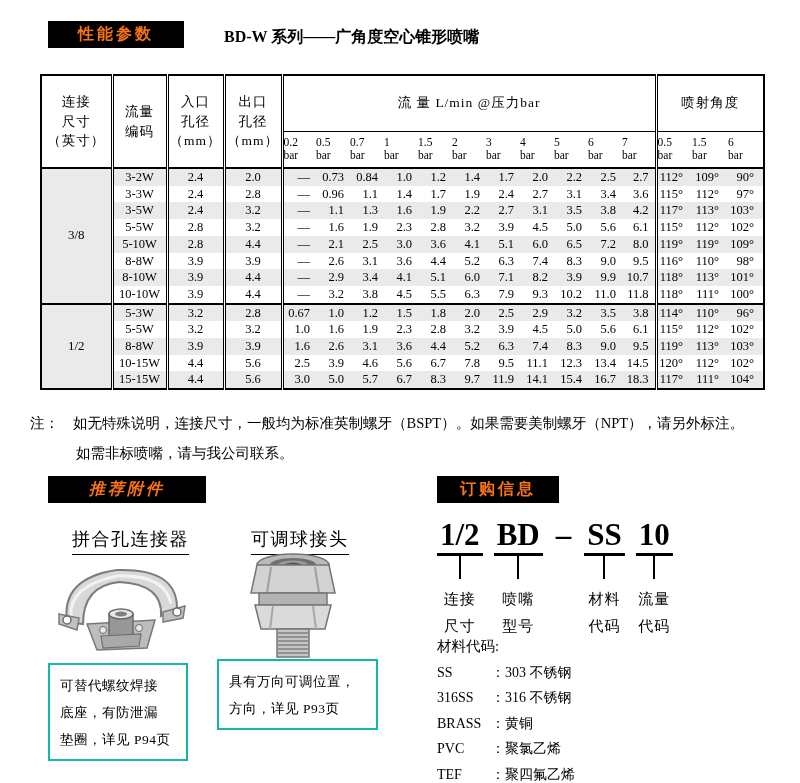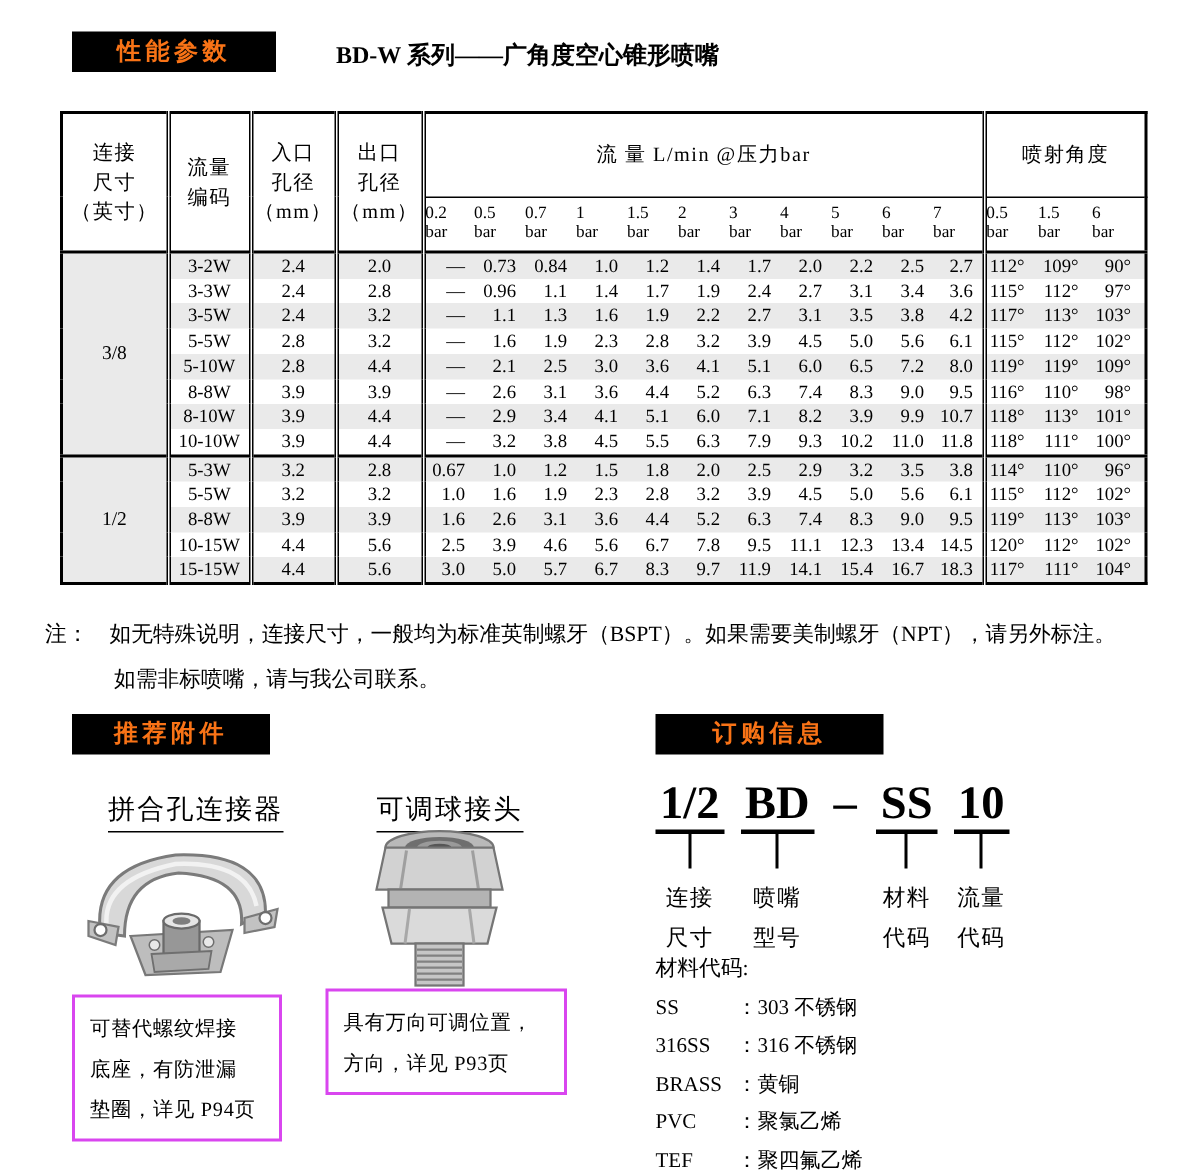--- a/index.html
+++ b/index.html
@@ -9,22 +9,22 @@
     font-family:"Liberation Serif","DejaVu Serif",serif; color:#000; overflow:hidden;
   }
   
   .sec-badge {
     position:absolute; background:#000; color:#f97316;
     font-family:"Liberation Sans","DejaVu Sans",sans-serif; font-weight:bold;
     font-size:16px; letter-spacing:3px;
     display:flex; align-items:center; justify-content:center;
   }
   #badge-perf  { left:48px;  top:21px;  width:136px; height:27px; }
-  #badge-acc   { left:48px;  top:476px; width:132px; height:27px; }
-  #badge-order { left:437px; top:476px; width:152px; height:27px; }
+  #badge-acc   { left:48px;  top:476px; width:158px; height:27px;font-style:italic; }
+  #badge-order { left:437px; top:476px; width:122px; height:27px; }
   .doc-title { position:absolute; left:224px; top:27px; font-size:16px; font-weight:bold; }
 
   
   table.perf {
     position:absolute; left:40px; top:74px; width:722px;
     border-collapse:collapse; table-layout:fixed;
     border:2px solid #000;
   }
   table.perf th, table.perf td { font-weight:normal; overflow:hidden; }
   thead tr.h1 th { height:56px; font-size:13.5px; line-height:1.45; text-align:center;
@@ -49,21 +49,21 @@
   .note .line2 { margin-left:46px; }
 
   
   .acc-title { position:absolute; font-size:18px; letter-spacing:1.5px;
                border-bottom:1px solid #000; padding-bottom:3px; }
   #acc-title-1 { left:72px;  top:527px; }
   #acc-title-2 { left:251px; top:527px; }
   .photo { position:absolute; }
   #photo-clamp { left:45px;  top:556px; }
   #photo-ball  { left:237px; top:551px; }
-  .caption-box { position:absolute; border:2px solid #d946ef; font-size:13.5px;
+  .caption-box { position:absolute; border:2px solid #14b8a6; font-size:13.5px;
                  line-height:27px; padding:7px 9px 6px 10px; letter-spacing:0.5px; }
   #caption-1 { left:48px;  top:663px; width:140px; }
   #caption-2 { left:217px; top:659px; width:161px; }
 
   
   .order-code { position:absolute; left:437px; top:518px; display:flex; align-items:flex-start; }
   .seg { text-align:center; margin-right:11px; }
   .seg:last-child { margin-right:0; }
   .seg-code { font-size:31px; font-weight:bold; line-height:34px;
               border-bottom:3px solid #000; padding:0 3px 1px 3px; }

